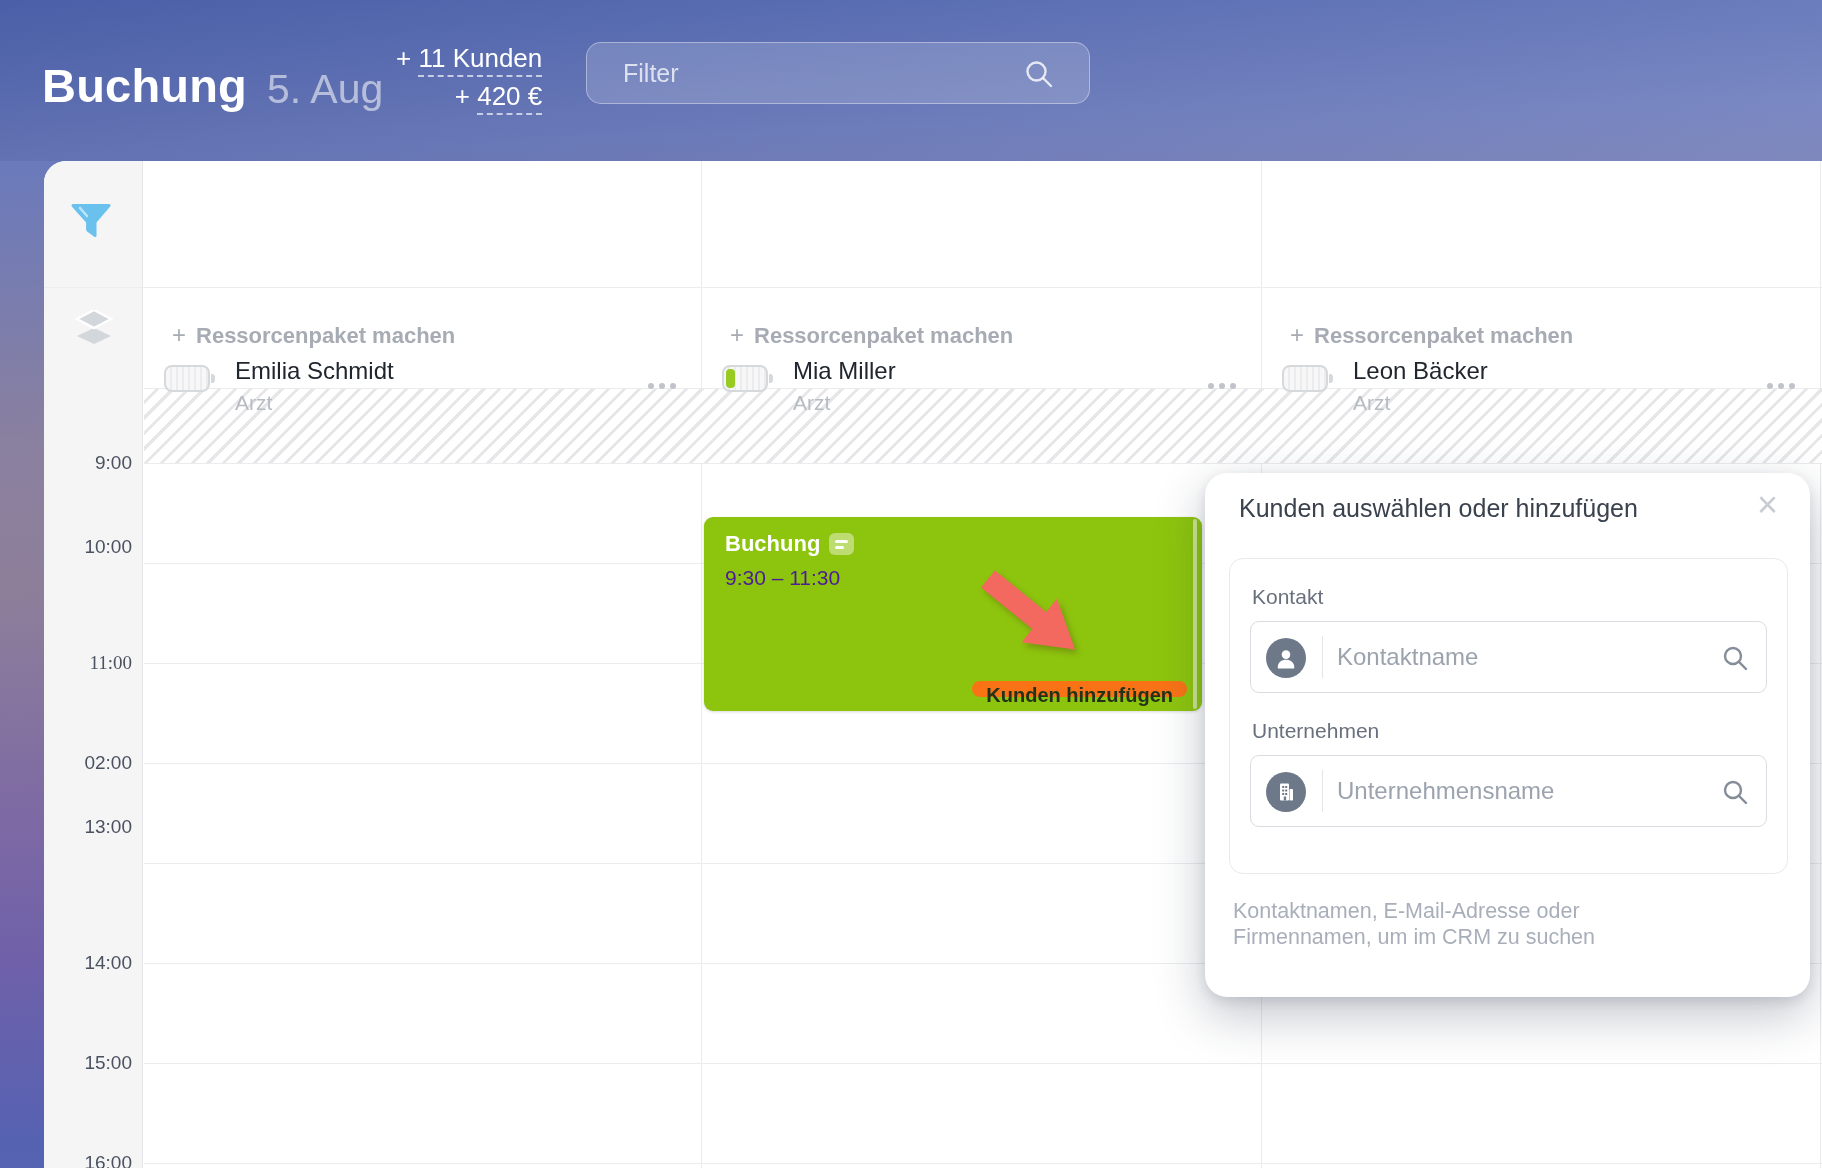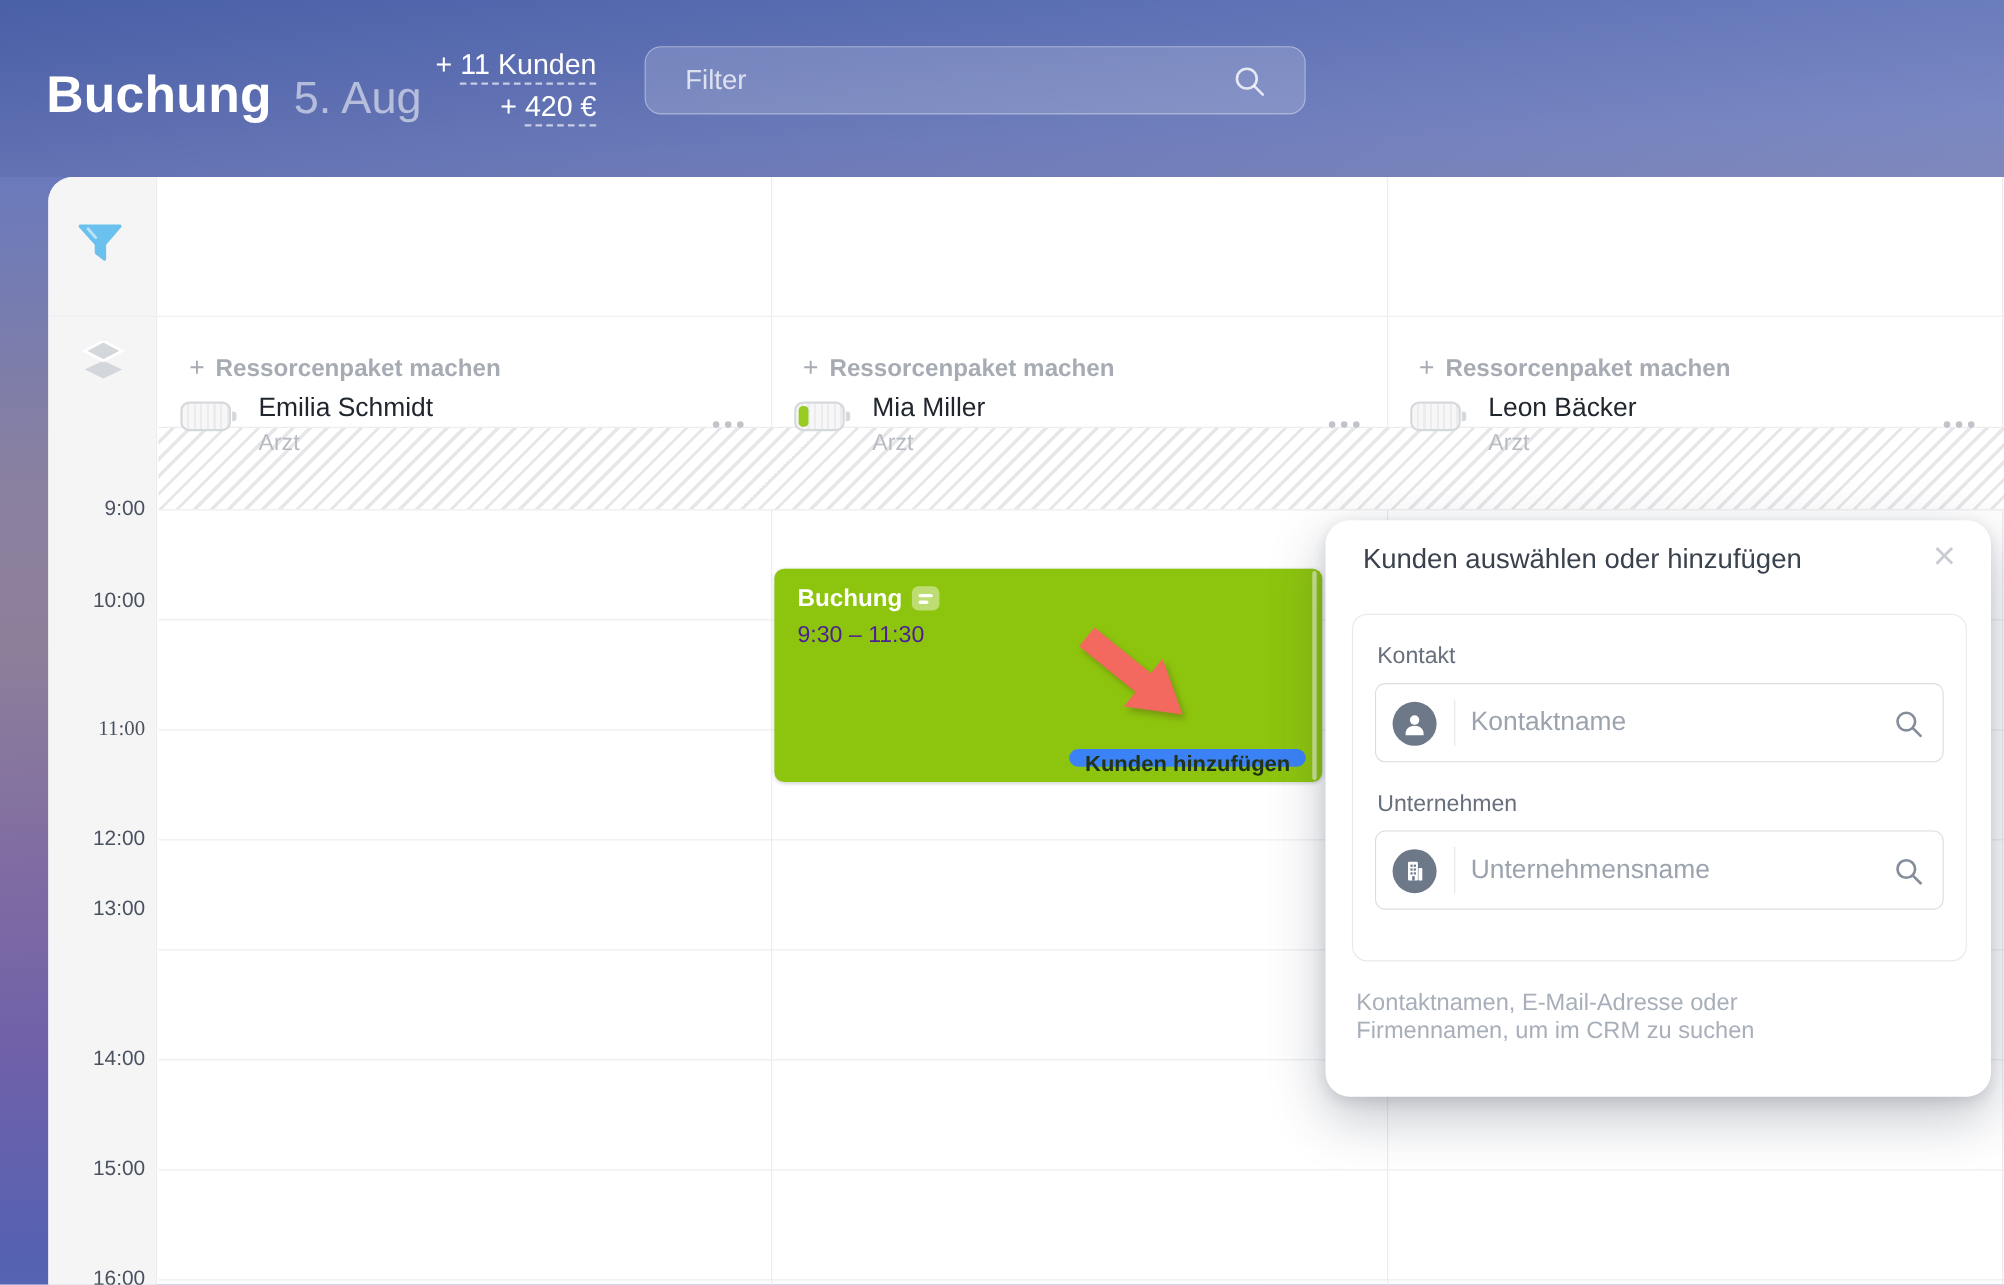--- a/index.html
+++ b/index.html
@@ -9,21 +9,21 @@
     background:linear-gradient(178deg,#4e65b0 0%,#6a7abc 13%,#8a809f 36%,#8d7f9a 48%,#7f6ba3 65%,#6f60a9 78%,#5562b2 93%,#5769b7 100%); }
   .stage::before { content:""; position:absolute; inset:0 0 auto 0; height:161px;
     background:linear-gradient(90deg,rgba(30,40,90,0.10),rgba(255,255,255,0.10)); }
 
   
   .page-title { position:absolute; left:42px; top:58px; font-size:47px; font-weight:700; color:#ffffff; letter-spacing:.2px; }
   .page-date  { position:absolute; left:267px; top:66px; font-size:41px; font-weight:400; color:rgba(255,255,255,0.55); }
   .stats { position:absolute; left:396px; top:43px; color:#fff; font-size:26px; }
   .stat-line { margin-bottom:7px; white-space:nowrap;text-align:right; }
   .stat-line .val { border-bottom:2px dashed rgba(255,255,255,0.65); padding-bottom:2px; }
-  .filter-box { position:absolute; left:586px; top:42px; width:601px; height:62px;
+  .filter-box { position:absolute; left:586px; top:42px; width:504px; height:62px;
     background:rgba(255,255,255,0.16); border:1.5px solid rgba(255,255,255,0.38); border-radius:15px; }
   .filter-box input { position:absolute; inset:0; background:transparent; border:none; outline:none;
     padding:0 70px 0 36px; font-size:25px; color:#fff; font-family:inherit; }
   .filter-box input::placeholder { color:rgba(255,255,255,0.75); }
   .filter-search { position:absolute; right:34px; top:15px; }
 
   
   .panel { position:absolute; left:44px; top:161px; width:1778px; height:1007px;
     background:#ffffff; border-radius:22px 0 0 0; }
   .gutter { position:absolute; left:44px; top:161px; width:99px; height:1007px;
@@ -60,21 +60,21 @@
   .event { position:absolute; left:704px; top:517px; width:498px; height:194px; z-index:4;
     background:#8dc50e; border-radius:9px; box-shadow:0 1px 3px rgba(0,0,0,0.15); }
   .event .inner-sep { position:absolute; left:489px; top:2px; bottom:2px; width:4px; background:rgba(255,255,255,0.55); border-radius:2px; }
   .event-title { position:absolute; left:21px; top:14px; font-size:22px; font-weight:700; color:#fff; display:flex; align-items:center; gap:9px; }
   .note-icon { display:inline-block; width:25px; height:22px; border-radius:6px; background:rgba(255,255,255,0.42); position:relative; }
   .note-icon::before,.note-icon::after { content:""; position:absolute; left:6px; height:3px; border-radius:2px; background:rgba(255,255,255,0.95); }
   .note-icon::before { top:7px; width:13px; }
   .note-icon::after  { top:13px; width:9px; }
   .event-time { position:absolute; left:21px; top:49px; font-size:21px; color:#4c1d95; font-weight:400; }
   .chip { position:absolute; right:15px; bottom:14px; height:16px; line-height:28px; padding:0 14px;
-    background:#3b82f6; border-radius:15px; font-size:20px; font-weight:600; color:#233317; white-space:nowrap; z-index:2; cursor:pointer; }
+    background:#f97316; border-radius:15px; font-size:20px; font-weight:600; color:#233317; white-space:nowrap; z-index:2; cursor:pointer; }
   .arrow-svg { position:absolute; left:268px; top:38px; z-index:3; pointer-events:none;
     filter:drop-shadow(3px 4px 3px rgba(70,40,20,0.30)); }
 
   
   .dialog { position:absolute; left:1205px; top:473px; width:605px; height:524px; z-index:10;
     background:#ffffff; border-radius:22px;
     box-shadow:0 18px 50px rgba(35,45,70,0.28), 0 4px 12px rgba(35,45,70,0.12); }
   .dialog-title { position:absolute; left:34px; top:21px; font-size:25px; font-weight:500; color:#3a424e; }
   .dialog-close { position:absolute; right:26px; top:8px; font-size:36px; font-weight:300; color:#c9cdd2; cursor:pointer; line-height:1; padding:6px; }
   .dialog-card { position:absolute; left:24px; top:85px; width:559px; height:316px;
@@ -134,21 +134,21 @@
   <div class="hline" style="top:663px;"></div>
   <div class="hline" style="top:763px;"></div>
   <div class="hline" style="top:863px;"></div>
   <div class="hline" style="top:963px;"></div>
   <div class="hline" style="top:1063px;"></div>
   <div class="hline" style="top:1163px;"></div>
 
   <div class="time-label" style="top:452px;">9:00</div>
   <div class="time-label" style="top:536px;padding-left:12px;">10:00</div>
   <div class="time-label" style="top:652px;font-family:Liberation Serif, serif;">11:00</div>
-  <div class="time-label" style="top:752px;">12:00</div>
+  <div class="time-label" style="top:752px;">02:00</div>
   <div class="time-label" style="top:816px;">13:00</div>
   <div class="time-label" style="top:952px;">14:00</div>
   <div class="time-label" style="top:1052px;">15:00</div>
   <div class="time-label" style="top:1152px;">16:00</div>
 
   <div class="col-head" style="left:143px;width:558px;">
     <div class="battery">
         <div class="charge"></div>
       </div>
     <div class="res-name">Emilia Schmidt</div>

